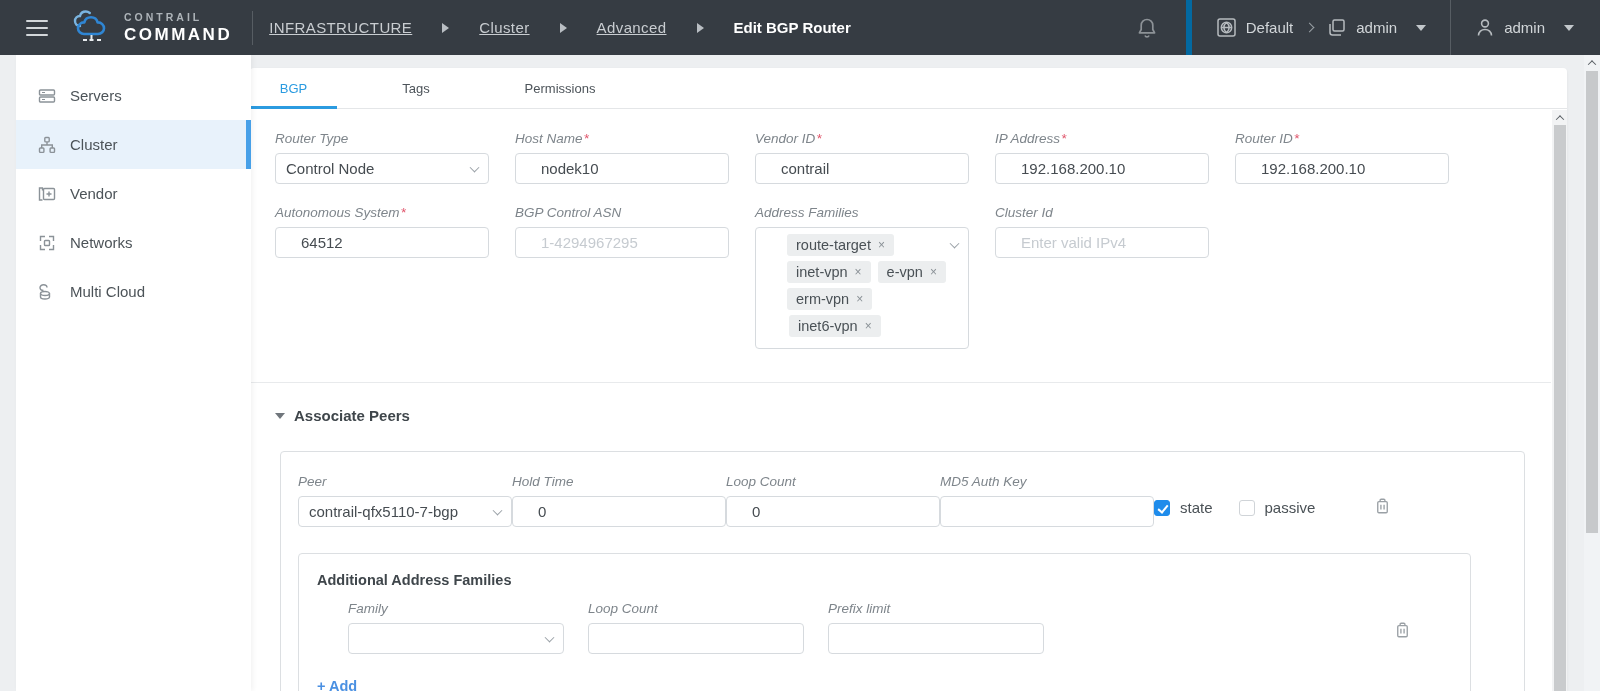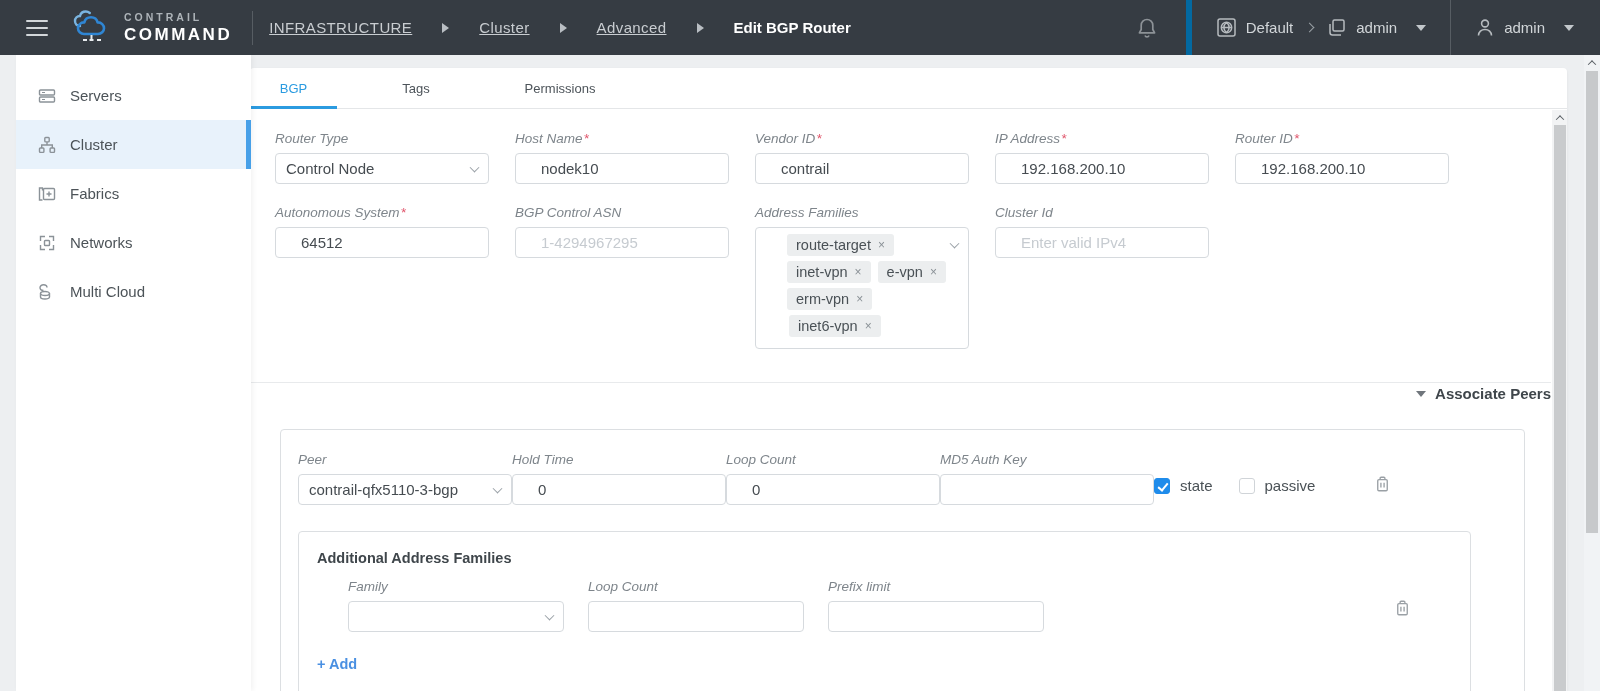--- a/index.html
+++ b/index.html
@@ -74,21 +74,21 @@
   .multi { position:relative; min-height:95px; border:1px solid #d6dade; border-radius:4px;
     padding:6px 24px 6px 7px; background:#fff; cursor:pointer; }
   .chip-row { display:flex; gap:7px; margin-bottom:5px;padding-left:24px; }
   .chip { background:#eceeef; border-radius:3px; padding:3px 9px; font-size:14.5px; color:#4a5156;
     display:inline-flex; align-items:center; gap:7px; white-space:nowrap; }
   .chip-x { color:#8a9196; font-size:12px; cursor:pointer; line-height:1; }
   .row2 { margin-top:21px; }
 
   .hr { border:none; border-top:1px solid #e8eaec; margin:33px 0 0 -25px; }
 
-  .sec-head { display:flex; align-items:center; margin-top:2px; cursor:pointer;justify-content:flex-end; }
+  .sec-head { display:flex; align-items:center; margin-top:24px; cursor:pointer; }
   .tri-down { width:0; height:0; border-left:5px solid transparent; border-right:5px solid transparent;
     border-top:6px solid #70767c; margin-right:9px; }
   .sec-title { font-size:15px; font-weight:bold; color:#3f464b; }
 
   .peer-card { position:relative; margin:27px 0 0 5px; width:1245px; height:300px;
     border:1px solid #dcdfe2; border-radius:4px; padding:22px 0 0 17px; }
   .peer-row { display:flex; align-items:flex-start; }
   .chk-group { display:flex; align-items:center; margin:25px 0 0 26px; cursor:pointer; }
   .chkbox { width:16px; height:16px; border:1px solid #d0d4d8; border-radius:3px; background:#fff; position:relative; }
   .chkbox.checked { background:#1f8ceb; border-color:#1f8ceb; }
@@ -216,21 +216,21 @@
     <span class="s-label">Cluster</span>
   </div>
   <div class="side-item">
     <span class="s-icon">
       <svg width="18" height="18" viewBox="0 0 18 18" fill="none" stroke="#8b9298" stroke-width="1.4">
         <path d="M4.5 5.5V3h-3v12h3"></path>
         <rect x="5.5" y="3.5" width="11" height="11" rx="1"></rect>
         <path d="M11 6.5v5 M8.5 9h5"></path>
       </svg>
     </span>
-    <span class="s-label">Fabrics</span>
+    <span class="s-label">Vendor</span>
   </div>
   <div class="side-item">
     <span class="s-icon">
       <svg width="18" height="18" viewBox="0 0 18 18" fill="none" stroke="#8b9298" stroke-width="1.4">
         <path d="M7 2.5H2.5V7 M11 2.5h4.5V7 M7 15.5H2.5V11 M11 15.5h4.5V11"></path>
         <rect x="6.5" y="6.5" width="5" height="5" rx="0.8"></rect>
       </svg>
     </span>
     <span class="s-label">Networks</span>
   </div>
@@ -336,21 +336,21 @@
     <div class="sec-head">
       <span class="tri-down"></span>
       <span class="sec-title">Associate Peers</span>
     </div>
 
     <div class="peer-card">
       <div class="peer-row">
         <div class="field">
           <span class="field-label">Peer</span>
           <div class="select-box">
-            <span style="overflow:hidden;white-space:nowrap">contrail-qfx5110-3-bgp</span>
+            <span style="overflow:hidden;white-space:nowrap">contrail-qfx5110-7-bgp</span>
             <span class="sel-chev"></span>
           </div>
         </div>
         <div class="field">
           <span class="field-label">Hold Time</span>
           <input class="tb-input" value="0" style="">
         </div>
         <div class="field">
           <span class="field-label">Loop Count</span>
           <input class="tb-input" value="0" style="">

